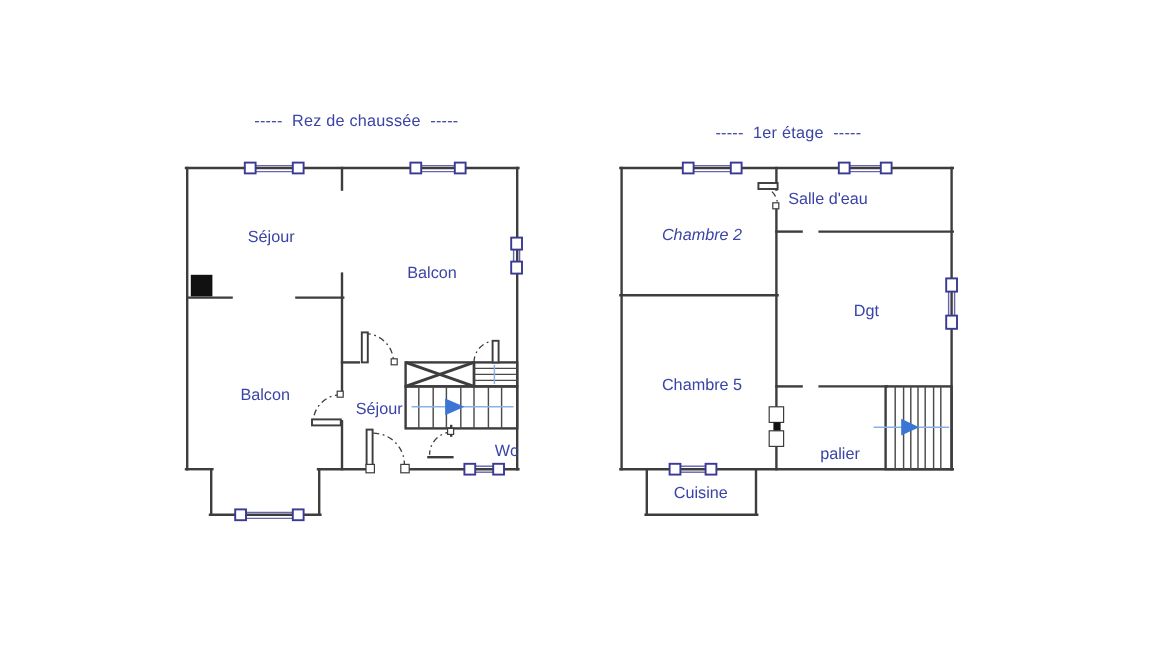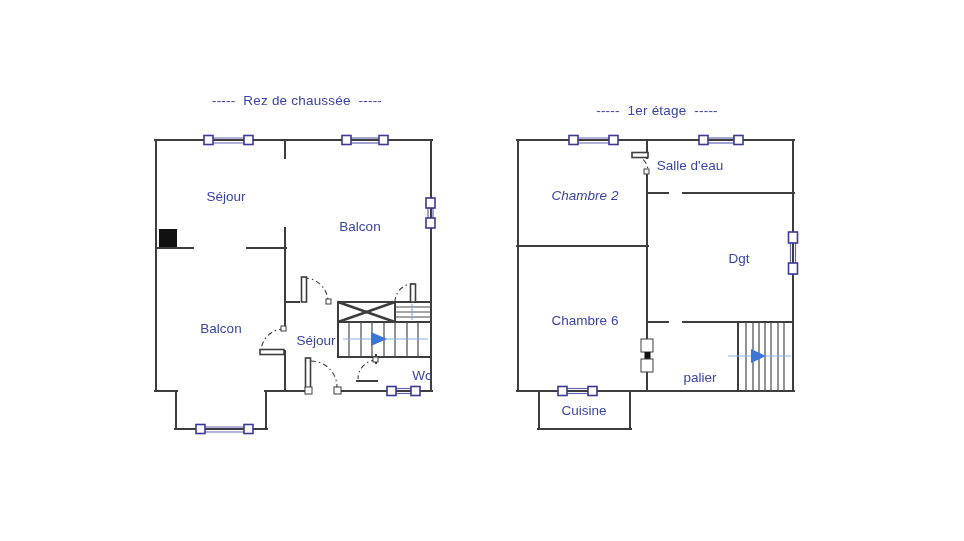--- a/index.html
+++ b/index.html
@@ -236,17 +236,17 @@
   <div class="lbl title" style="left:657px;top:111px;">-----  1er étage  -----</div>
 
   <div class="lbl" style="left:226px;top:197px;">Séjour</div>
   <div class="lbl" style="left:360px;top:227px;">Balcon</div>
   <div class="lbl" style="left:221px;top:329px;">Balcon</div>
   <div class="lbl" style="left:316px;top:341px;">Séjour</div>
   <div class="lbl" style="left:422px;top:376px;">Wc</div>
 
   <div class="lbl" style="left:585px;top:196px;font-style:italic;">Chambre 2</div>
   <div class="lbl" style="left:690px;top:166px;">Salle d'eau</div>
-  <div class="lbl" style="left:722px;top:259px;margin-left:17px;">Dgt</div>
-  <div class="lbl" style="left:585px;top:321px;">Chambre 6</div>
+  <div class="lbl" style="left:722px;top:259px;">Dgt</div>
+  <div class="lbl" style="left:585px;top:321px;">Chambre 5</div>
   <div class="lbl" style="left:700px;top:378px;">palier</div>
   <div class="lbl" style="left:584px;top:411px;">Cuisine</div>
 </div>
 
 </body></html>

